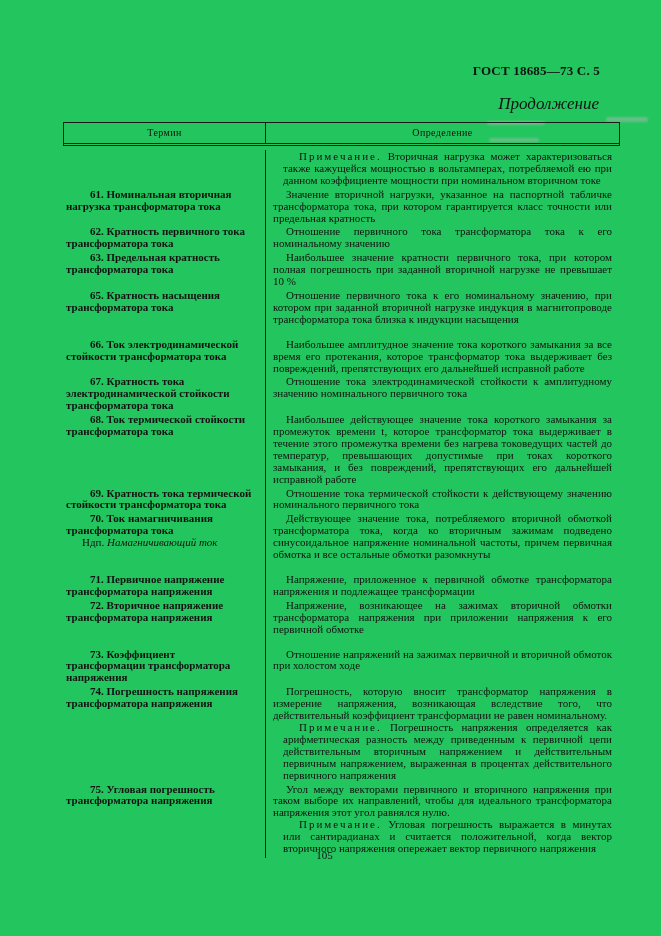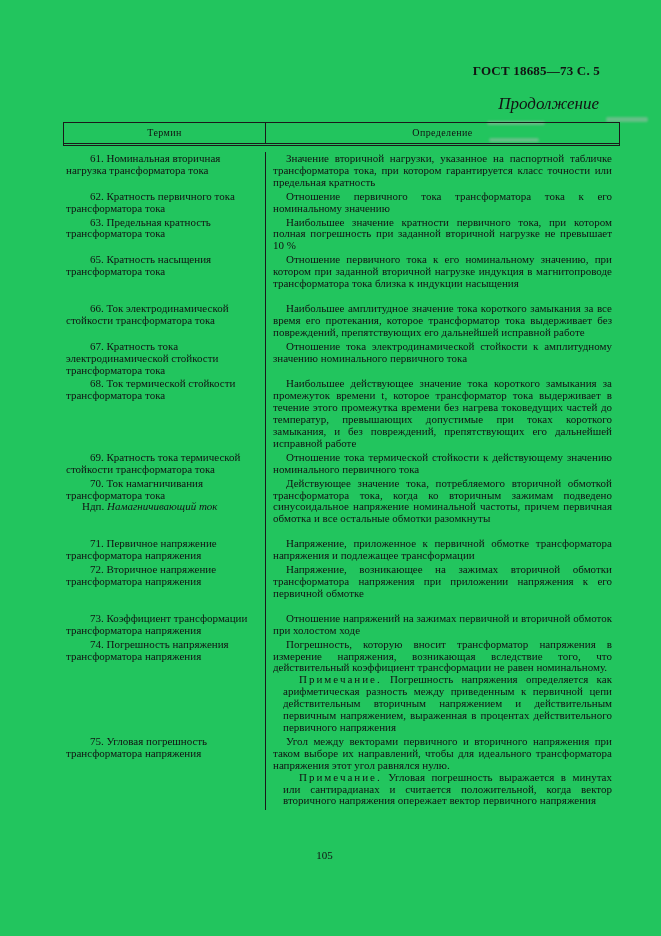--- a/index.html
+++ b/index.html
@@ -49,21 +49,21 @@
   .cell-def{
     width:355px;flex:1;
     border-left:1px solid #1a1a1a;
     padding:1px 8px 1px 7px;
     font-size:11px;line-height:11.9px;
   }
   .row.gap .cell{padding-top:12px;}
   .tbody .row:last-child .cell{padding-bottom:3px;}
   p{margin:0;}
   .term{
-    font-weight:normal;
+    font-weight:bold;
     text-indent:24px;
     text-align:left;
   }
   .term-note{
     text-indent:16px;
   }
   .def{
     text-align:justify;
     text-indent:13px;
   }
@@ -95,20 +95,23 @@
   <div class="smudge" style="left:606px;top:117px;width:42px;height:5px;"></div>
 
   <div class="doc-table">
     <div class="thead">
       <div class="th th-term">Термин</div>
       <div class="th th-def">Определение</div>
     </div>
     <div class="tbody">
         <div class="row">
           <div class="cell cell-term"></div>
+          <div class="cell cell-def">
+            <p class="note"><span class="note-label">Примечание.</span> Вторичная нагрузка может характеризоваться также кажущейся мощностью в вольтамперах, потребляемой ею при данном коэффициенте мощности при номинальном вторичном токе</p>
+          </div>
         </div>
         <div class="row">
           <div class="cell cell-term">
             <p class="term">61. Номинальная вторичная нагрузка трансформатора тока</p>
           </div>
           <div class="cell cell-def">
             <p class="def">Значение вторичной нагрузки, указанное на паспортной табличке трансформатора тока, при котором гарантируется класс точности или предельная кратность</p>
           </div>
         </div>
         <div class="row">

